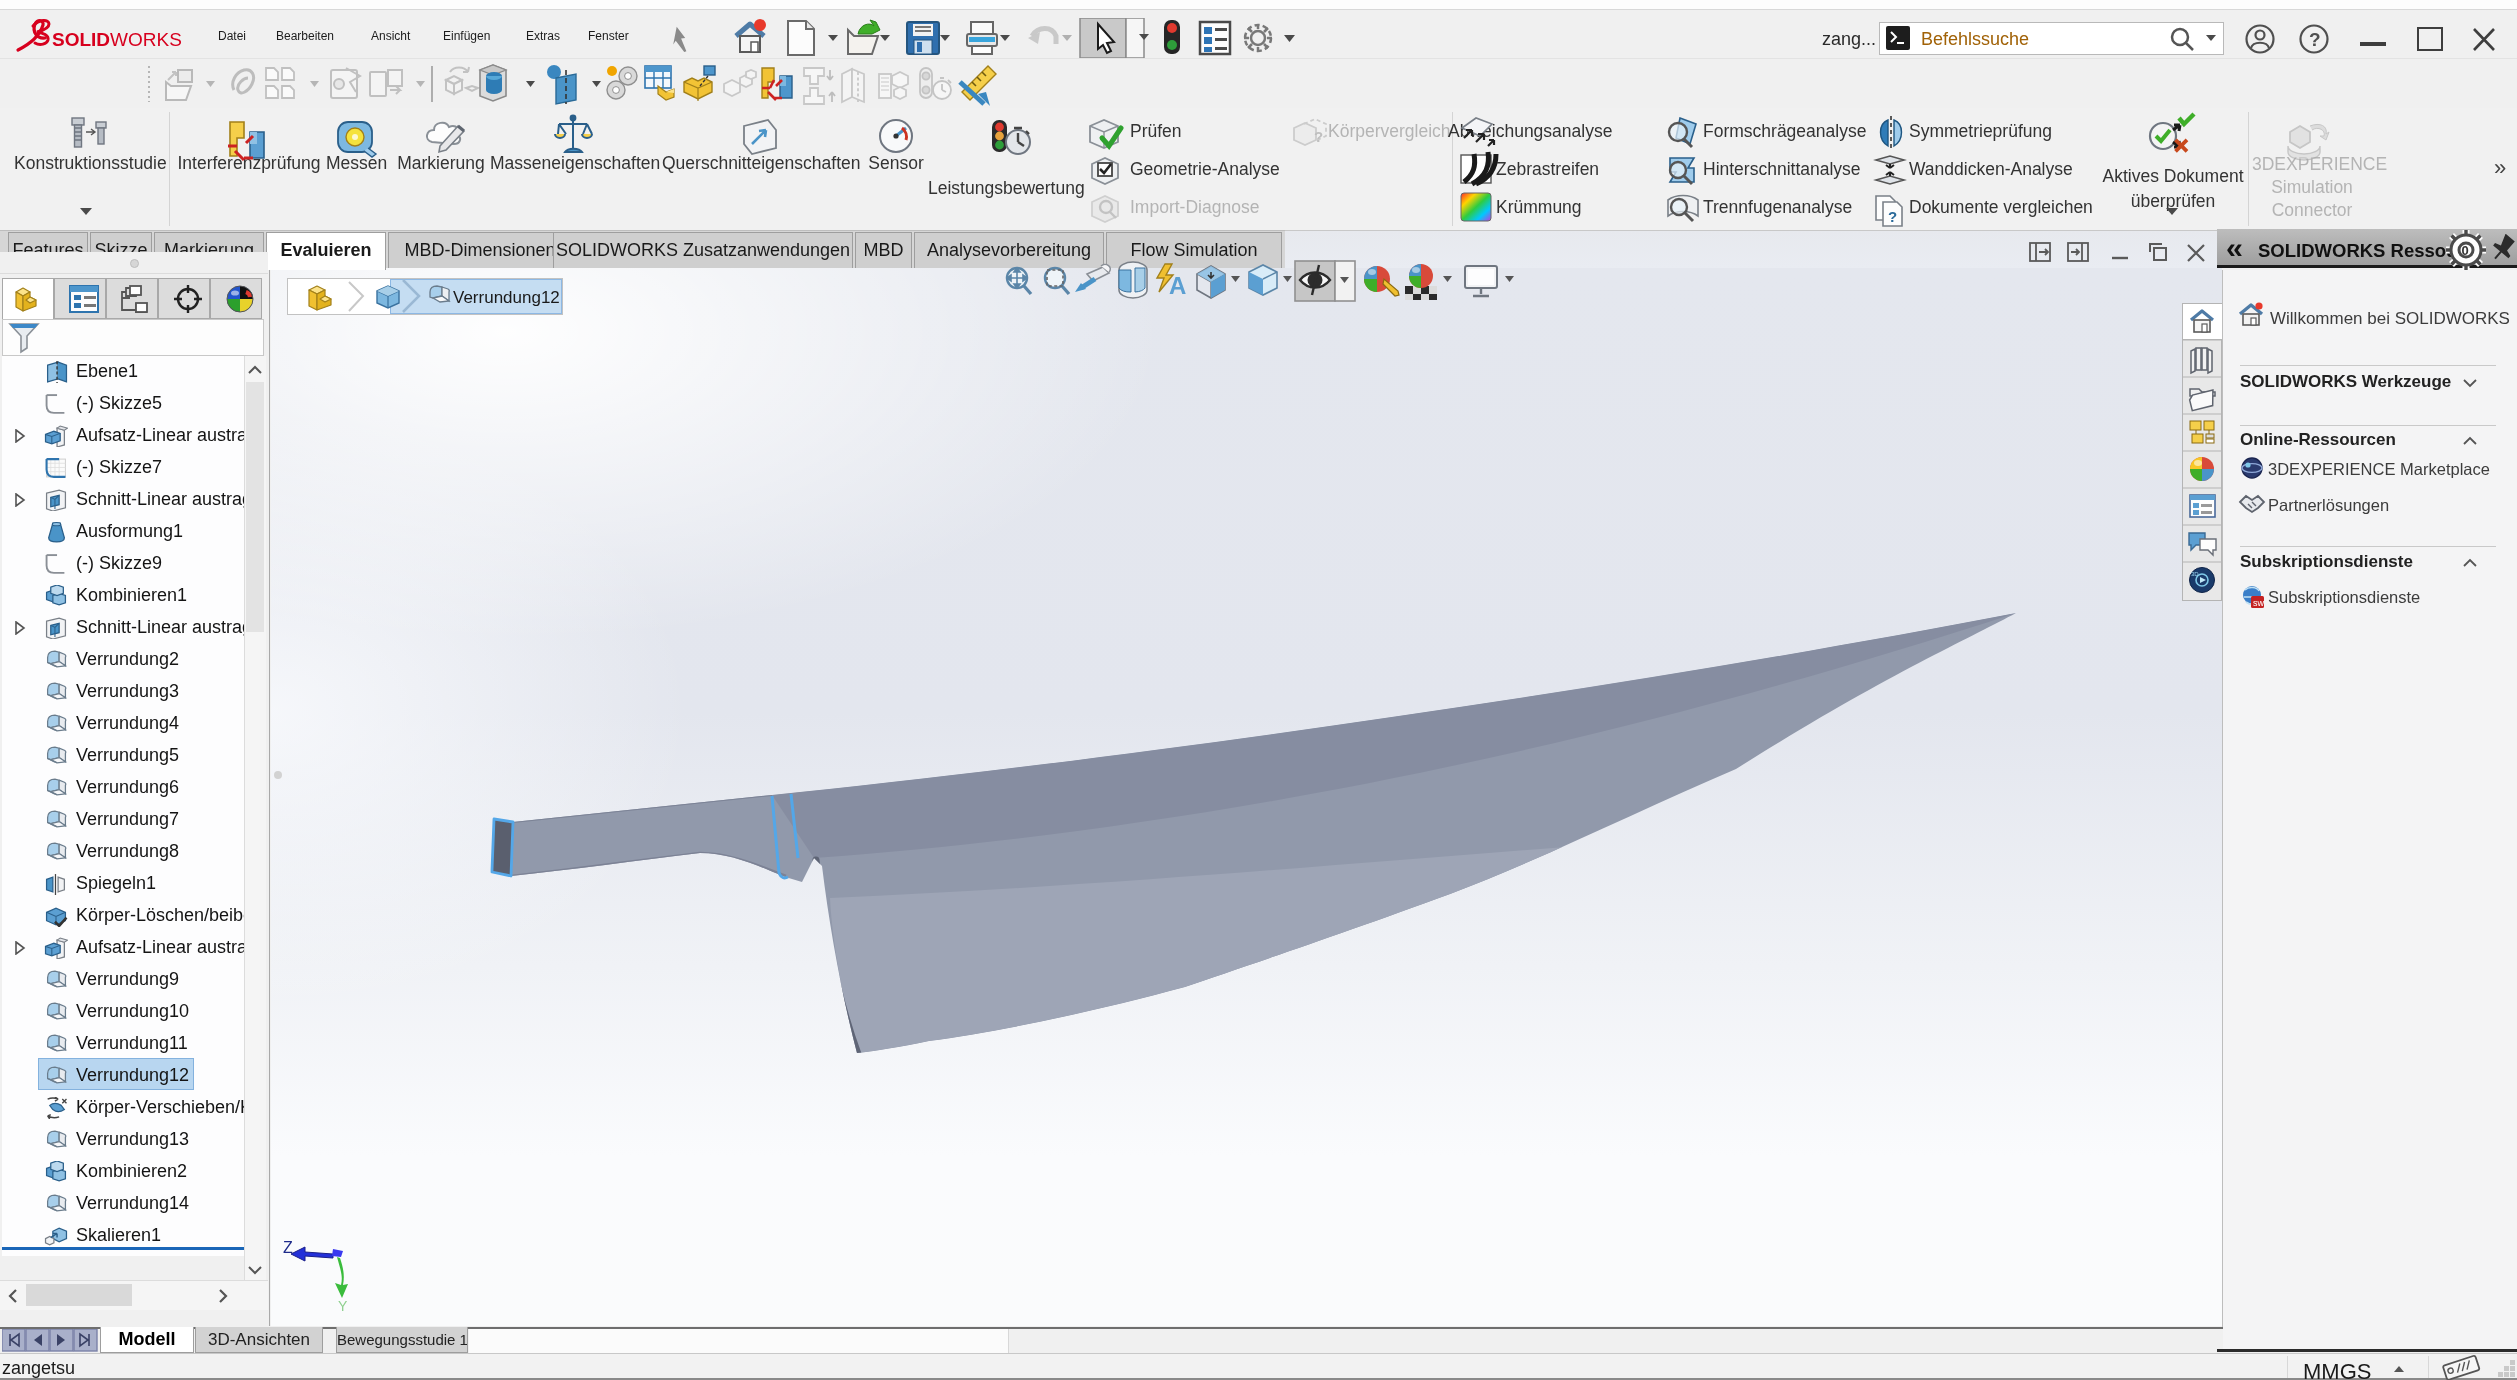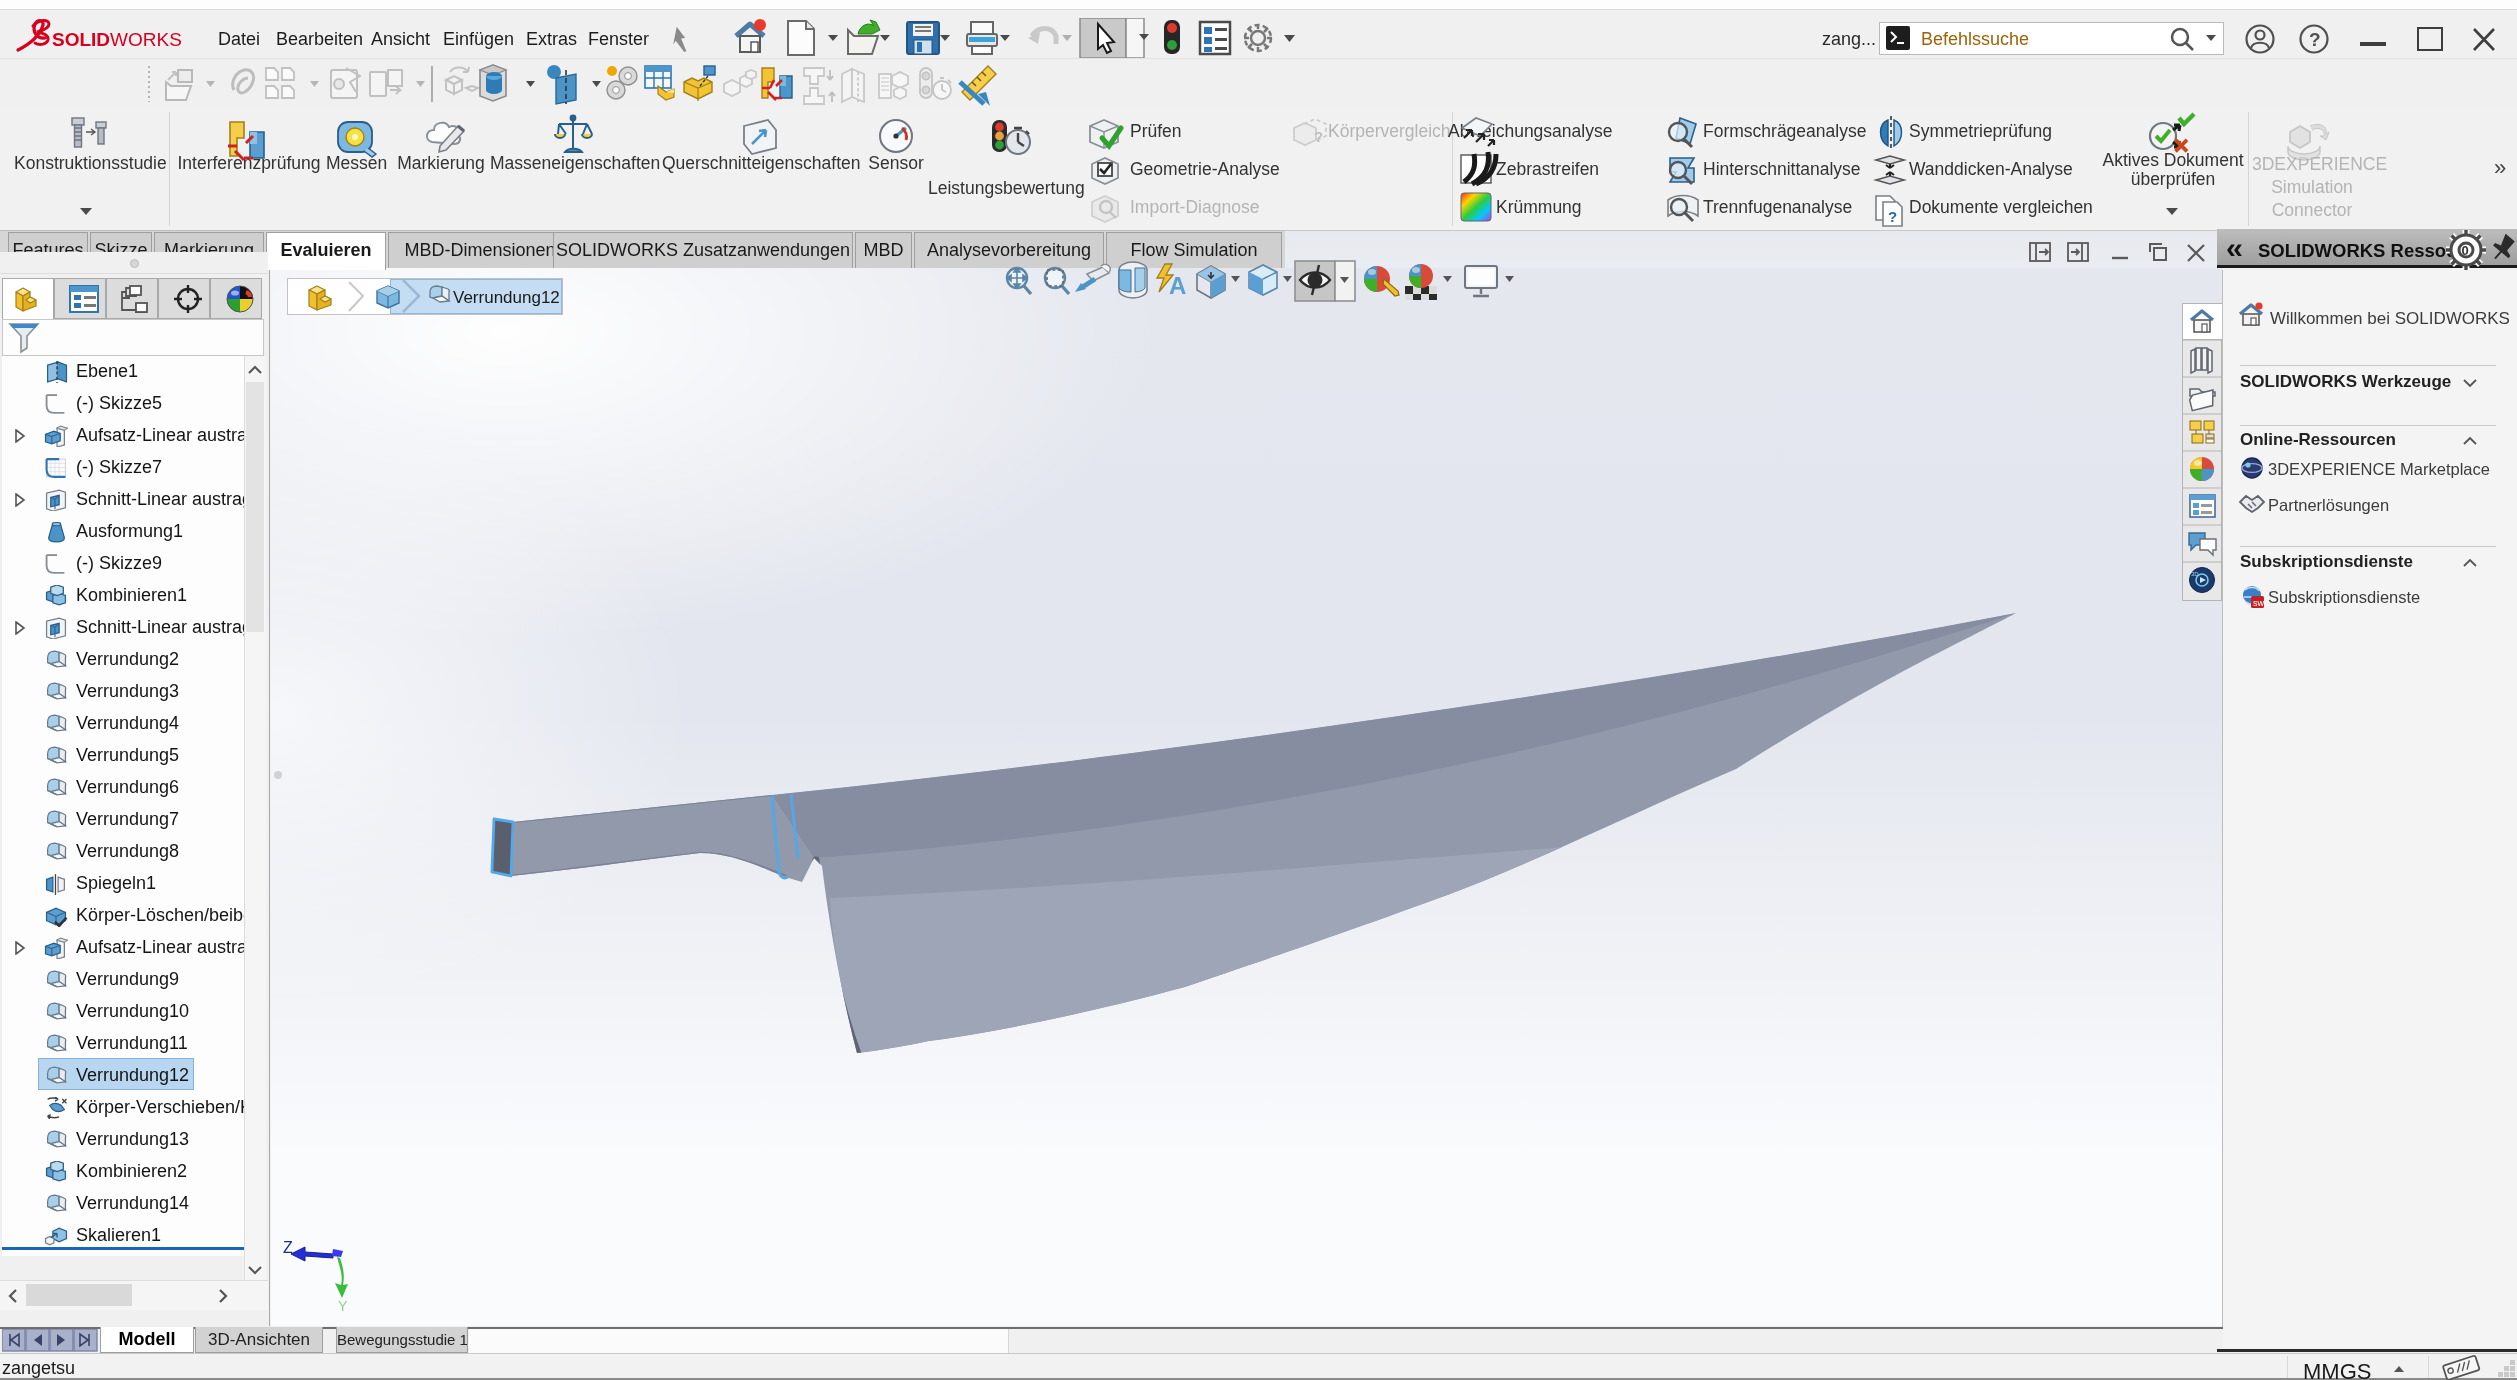--- a/index.html
+++ b/index.html
@@ -12,21 +12,21 @@
 #leftpanel{left:0;top:268px;width:270px;height:1058px;background:#f0f0f0;border-right:1px solid #a9a9a9;}
 #viewport{left:271px;top:268px;width:1951px;height:1058px;
  background:
  radial-gradient(ellipse 1000px 470px at 12% 6%, rgba(255,255,255,0.96), rgba(255,255,255,0) 66%),
  radial-gradient(ellipse 700px 500px at 0% 42%, rgba(252,253,255,0.75), rgba(255,255,255,0) 60%),
  linear-gradient(to bottom,#e4e7ee 0%,#e3e6ee 42%,#f0f2f6 66%,#fafbfd 84%,#fafbfc 100%);}
 #rightpanel{left:2222px;top:270px;width:295px;height:1082px;background:#f4f4f5;border-left:1px solid #bdbdbd;}
 #swres-header{left:2217px;top:229px;width:300px;height:39px;background:linear-gradient(to bottom,#bdbdbd,#9e9e9e);border-bottom:3px solid #1a1a1a;}
 #bottomtabs{left:0;top:1327px;width:2223px;height:26px;background:#f0f0f0;border-top:2px solid #6e6e6e;}
 #statusbar{left:0;top:1353px;width:2517px;height:27px;background:#f2f2f2;border-top:1px solid #c8c8c8;}
-.menu{font-size:18px;color:#1c1c1c;}
+.menu{font-size:12px;color:#1c1c1c;}
 .ribtext{font-size:17.5px;color:#333;}
 .disab{color:#b4b4b4;}
 .treetext{font-size:18px;color:#141414;white-space:nowrap;}
 .tab{position:absolute;top:2px;height:36px;background:#cfcfcf;border:1px solid #9e9e9e;border-bottom:none;font-size:18px;color:#1a1a1a;text-align:center;line-height:34px;}
 .tab.active{background:#ffffff;font-weight:bold;}
 .sep{position:absolute;width:1px;background:#d4d4d4;}
 .rp-sep{position:absolute;left:2240px;width:256px;height:1px;background:#c9c9c9;}
 .rp-head{position:absolute;left:2240px;font-size:17px;font-weight:bold;color:#222;}
 .rp-item{position:absolute;font-size:16.5px;color:#3c3c3c;}
 .chev{position:absolute;font-size:15px;color:#555;}
@@ -328,21 +328,21 @@
 <div class="abs ribtext disab" style="left:1328px;top:121px">Körpervergleich</div>
 <div class="abs ribtext" style="left:1448px;top:121px">Abweichungsanalyse</div>
 <div class="abs ribtext" style="left:1496px;top:159px">Zebrastreifen</div>
 <div class="abs ribtext" style="left:1496px;top:197px">Krümmung</div>
 <div class="abs ribtext" style="left:1703px;top:121px">Formschrägeanalyse</div>
 <div class="abs ribtext" style="left:1703px;top:159px">Hinterschnittanalyse</div>
 <div class="abs ribtext" style="left:1703px;top:197px">Trennfugenanalyse</div>
 <div class="abs ribtext" style="left:1909px;top:121px">Symmetrieprüfung</div>
 <div class="abs ribtext" style="left:1909px;top:159px">Wanddicken-Analyse</div>
 <div class="abs ribtext" style="left:1909px;top:197px">Dokumente vergleichen</div>
-<div class="abs ribtext" style="left:2102px;top:151px;width:142px;text-align:center;line-height:19px">Aktives Dokument überprüfen</div>
+<div class="abs ribtext" style="left:2102px;top:164px;width:142px;text-align:center;line-height:25px">Aktives Dokument überprüfen</div>
 <div class="abs ribtext disab" style="left:2252px;top:153px;width:120px;text-align:center;line-height:23px">3DEXPERIENCE Simulation Connector</div>
 <div class="abs" style="left:2494px;top:155px;font-size:22px;color:#444">»</div>
 <svg class="abs" style="left:0px;top:108px" width="2517" height="122" viewBox="0 0 2517 122">
 
  <g transform="translate(70,10)" stroke="#6f7680" stroke-width="1.4">
   <rect x="2" y="0" width="12" height="7" fill="#c9ced4"></rect>
   <rect x="4.5" y="7" width="7" height="22" fill="#b6bcc4"></rect>
   <path d="M4.5 10 h7 M4.5 14 h7 M4.5 18 h7 M4.5 22 h7" fill="none"></path>
   <rect x="26" y="4" width="10" height="6" fill="#c9ced4"></rect>
   <rect x="28" y="10" width="6" height="16" fill="#b6bcc4"></rect>

